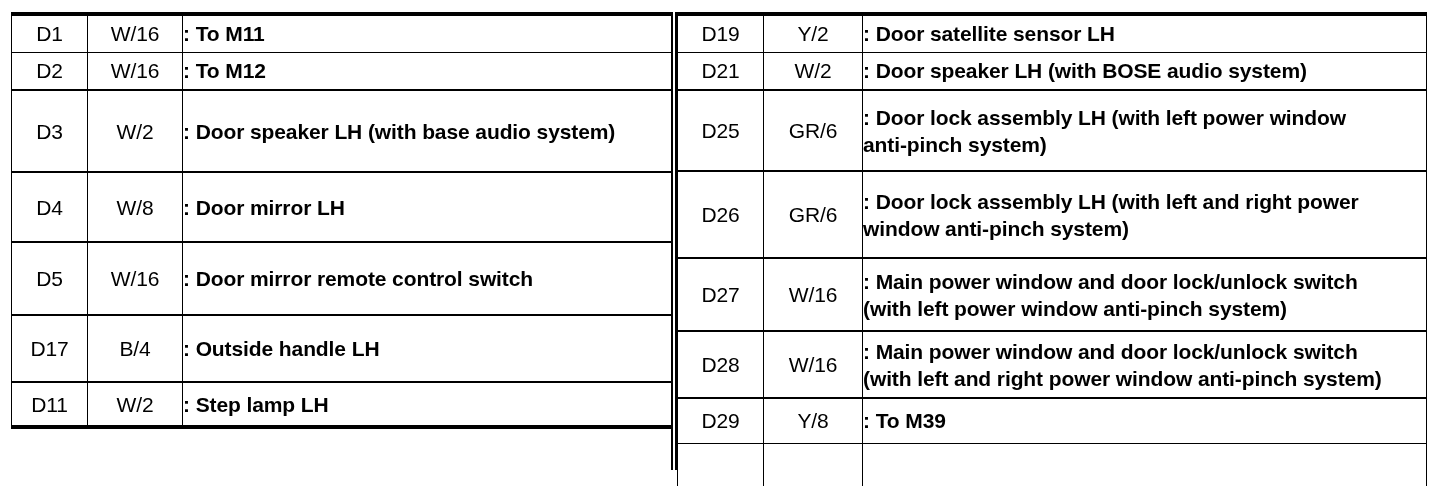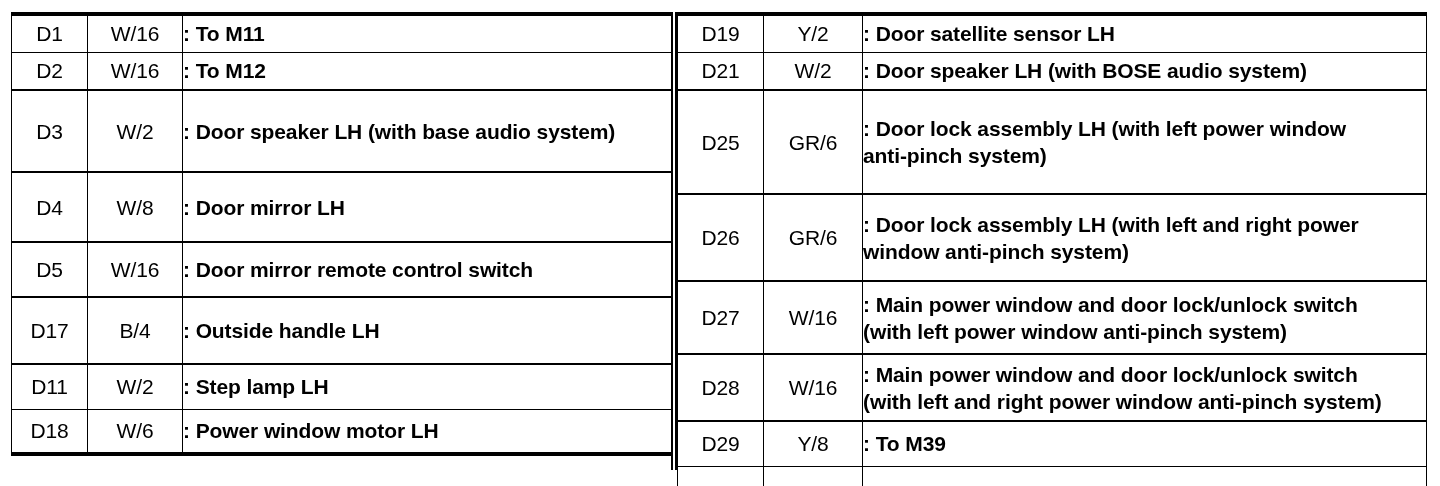--- a/index.html
+++ b/index.html
@@ -111,58 +111,53 @@
         <tr class="rule-heavy" style="height: 82px;">
           <td class="c-id">D3</td>
           <td class="c-wire">W/2</td>
           <td class="c-desc">: Door speaker LH (with base audio system)</td>
         </tr>
         <tr class="rule-heavy" style="height: 70px;">
           <td class="c-id">D4</td>
           <td class="c-wire">W/8</td>
           <td class="c-desc">: Door mirror LH</td>
         </tr>
-        <tr class="rule-heavy" style="height: 55px;">
+        <tr class="rule-heavy" style="height: 73px;">
           <td class="c-id">D5</td>
           <td class="c-wire">W/16</td>
           <td class="c-desc">: Door mirror remote control switch</td>
         </tr>
         <tr class="rule-heavy" style="height: 67px;">
           <td class="c-id">D17</td>
           <td class="c-wire">B/4</td>
           <td class="c-desc">: Outside handle LH</td>
         </tr>
         <tr class="rule-heavy" style="height: 45px; margin-top: 20px;">
           <td class="c-id">D11</td>
           <td class="c-wire">W/2</td>
           <td class="c-desc">: Step lamp LH</td>
-        </tr>
-        <tr style="height: 45px;">
-          <td class="c-id">D18</td>
-          <td class="c-wire">W/6</td>
-          <td class="c-desc">: Power window motor LH</td>
         </tr>
       </tbody>
   </table>
 
   <div id="center-divider"></div>
 
   <table class="conn-table" id="table-right">
     <tbody>
         <tr style="height: 38px;">
           <td class="c-id">D19</td>
           <td class="c-wire">Y/2</td>
           <td class="c-desc">: Door satellite sensor LH</td>
         </tr>
         <tr style="height: 38px;">
           <td class="c-id">D21</td>
           <td class="c-wire">W/2</td>
           <td class="c-desc">: Door speaker LH (with BOSE audio system)</td>
         </tr>
-        <tr class="rule-heavy" style="height: 104px;">
+        <tr class="rule-heavy" style="height: 81px;">
           <td class="c-id">D25</td>
           <td class="c-wire">GR/6</td>
           <td class="c-desc">: Door lock assembly LH (with left power window
   anti-pinch system)</td>
         </tr>
         <tr class="rule-heavy" style="height: 87px;">
           <td class="c-id">D26</td>
           <td class="c-wire">GR/6</td>
           <td class="c-desc">: Door lock assembly LH (with left and right power
   window anti-pinch system)</td>

